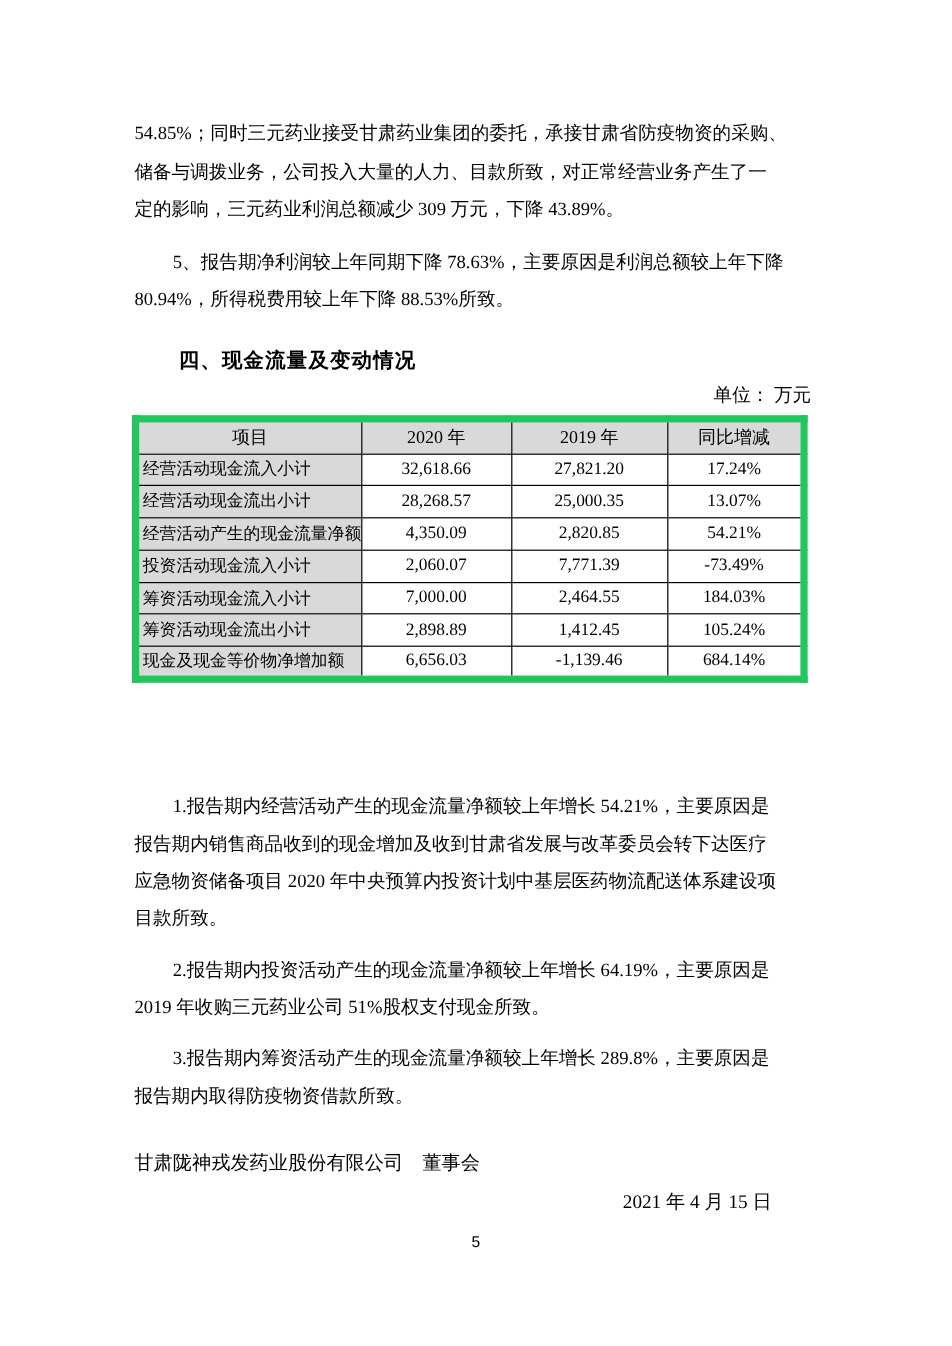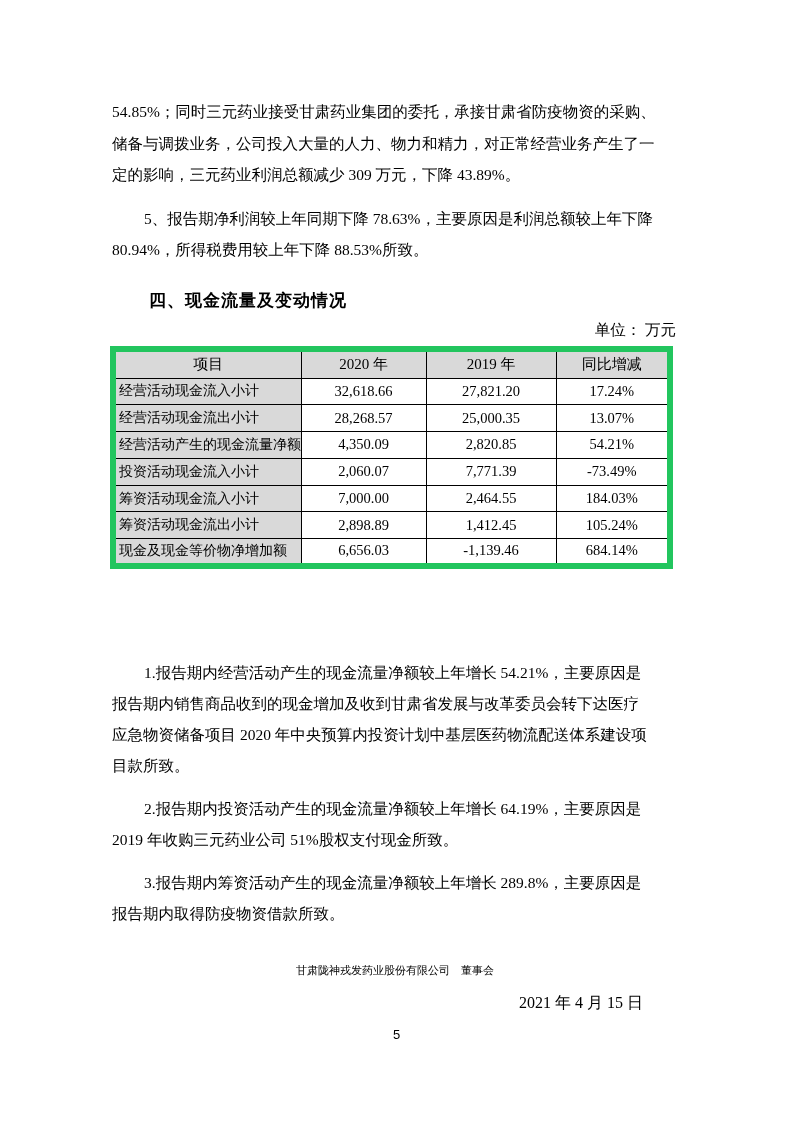--- a/index.html
+++ b/index.html
@@ -71,22 +71,22 @@
     text-align: center;
     padding-right: 2px;
     font-size: 14.5px;
   }
 
   .notes { top: 645px; }
   .notes .para { line-height: 31px; font-size: 15.5px; }
 
   .sig-company {
     top: 955px;
-    text-align: center;
-    font-size: 11px;
+    text-align: left;
+    font-size: 16px;
     line-height: 30px;
   }
   .sig-date {
     top: 988px;
     text-align: right;
     padding-right: 35px;
     box-sizing: border-box;
     font-size: 16px;
     line-height: 30px;
   }
@@ -101,21 +101,21 @@
   }
 </style>
 </head>
 <body>
 
 <div class="page">
 
   <div class="flow" style="top: 96px;">
     <div class="para">
         <div class="tline">54.85%；同时三元药业接受甘肃药业集团的委托，承接甘肃省防疫物资的采购、</div>
-        <div class="tline">储备与调拨业务，公司投入大量的人力、物力和精力，对正常经营业务产生了一</div>
+        <div class="tline">储备与调拨业务，公司投入大量的人力、目款所致，对正常经营业务产生了一</div>
         <div class="tline">定的影响，三元药业利润总额减少 309 万元，下降 43.89%。</div>
       </div>
     <div class="para indent-first">
         <div class="tline">5、报告期净利润较上年同期下降 78.63%，主要原因是利润总额较上年下降</div>
         <div class="tline">80.94%，所得税费用较上年下降 88.53%所致。</div>
       </div>
   </div>
 
   <div class="flow section-title">四、现金流量及变动情况</div>
 

